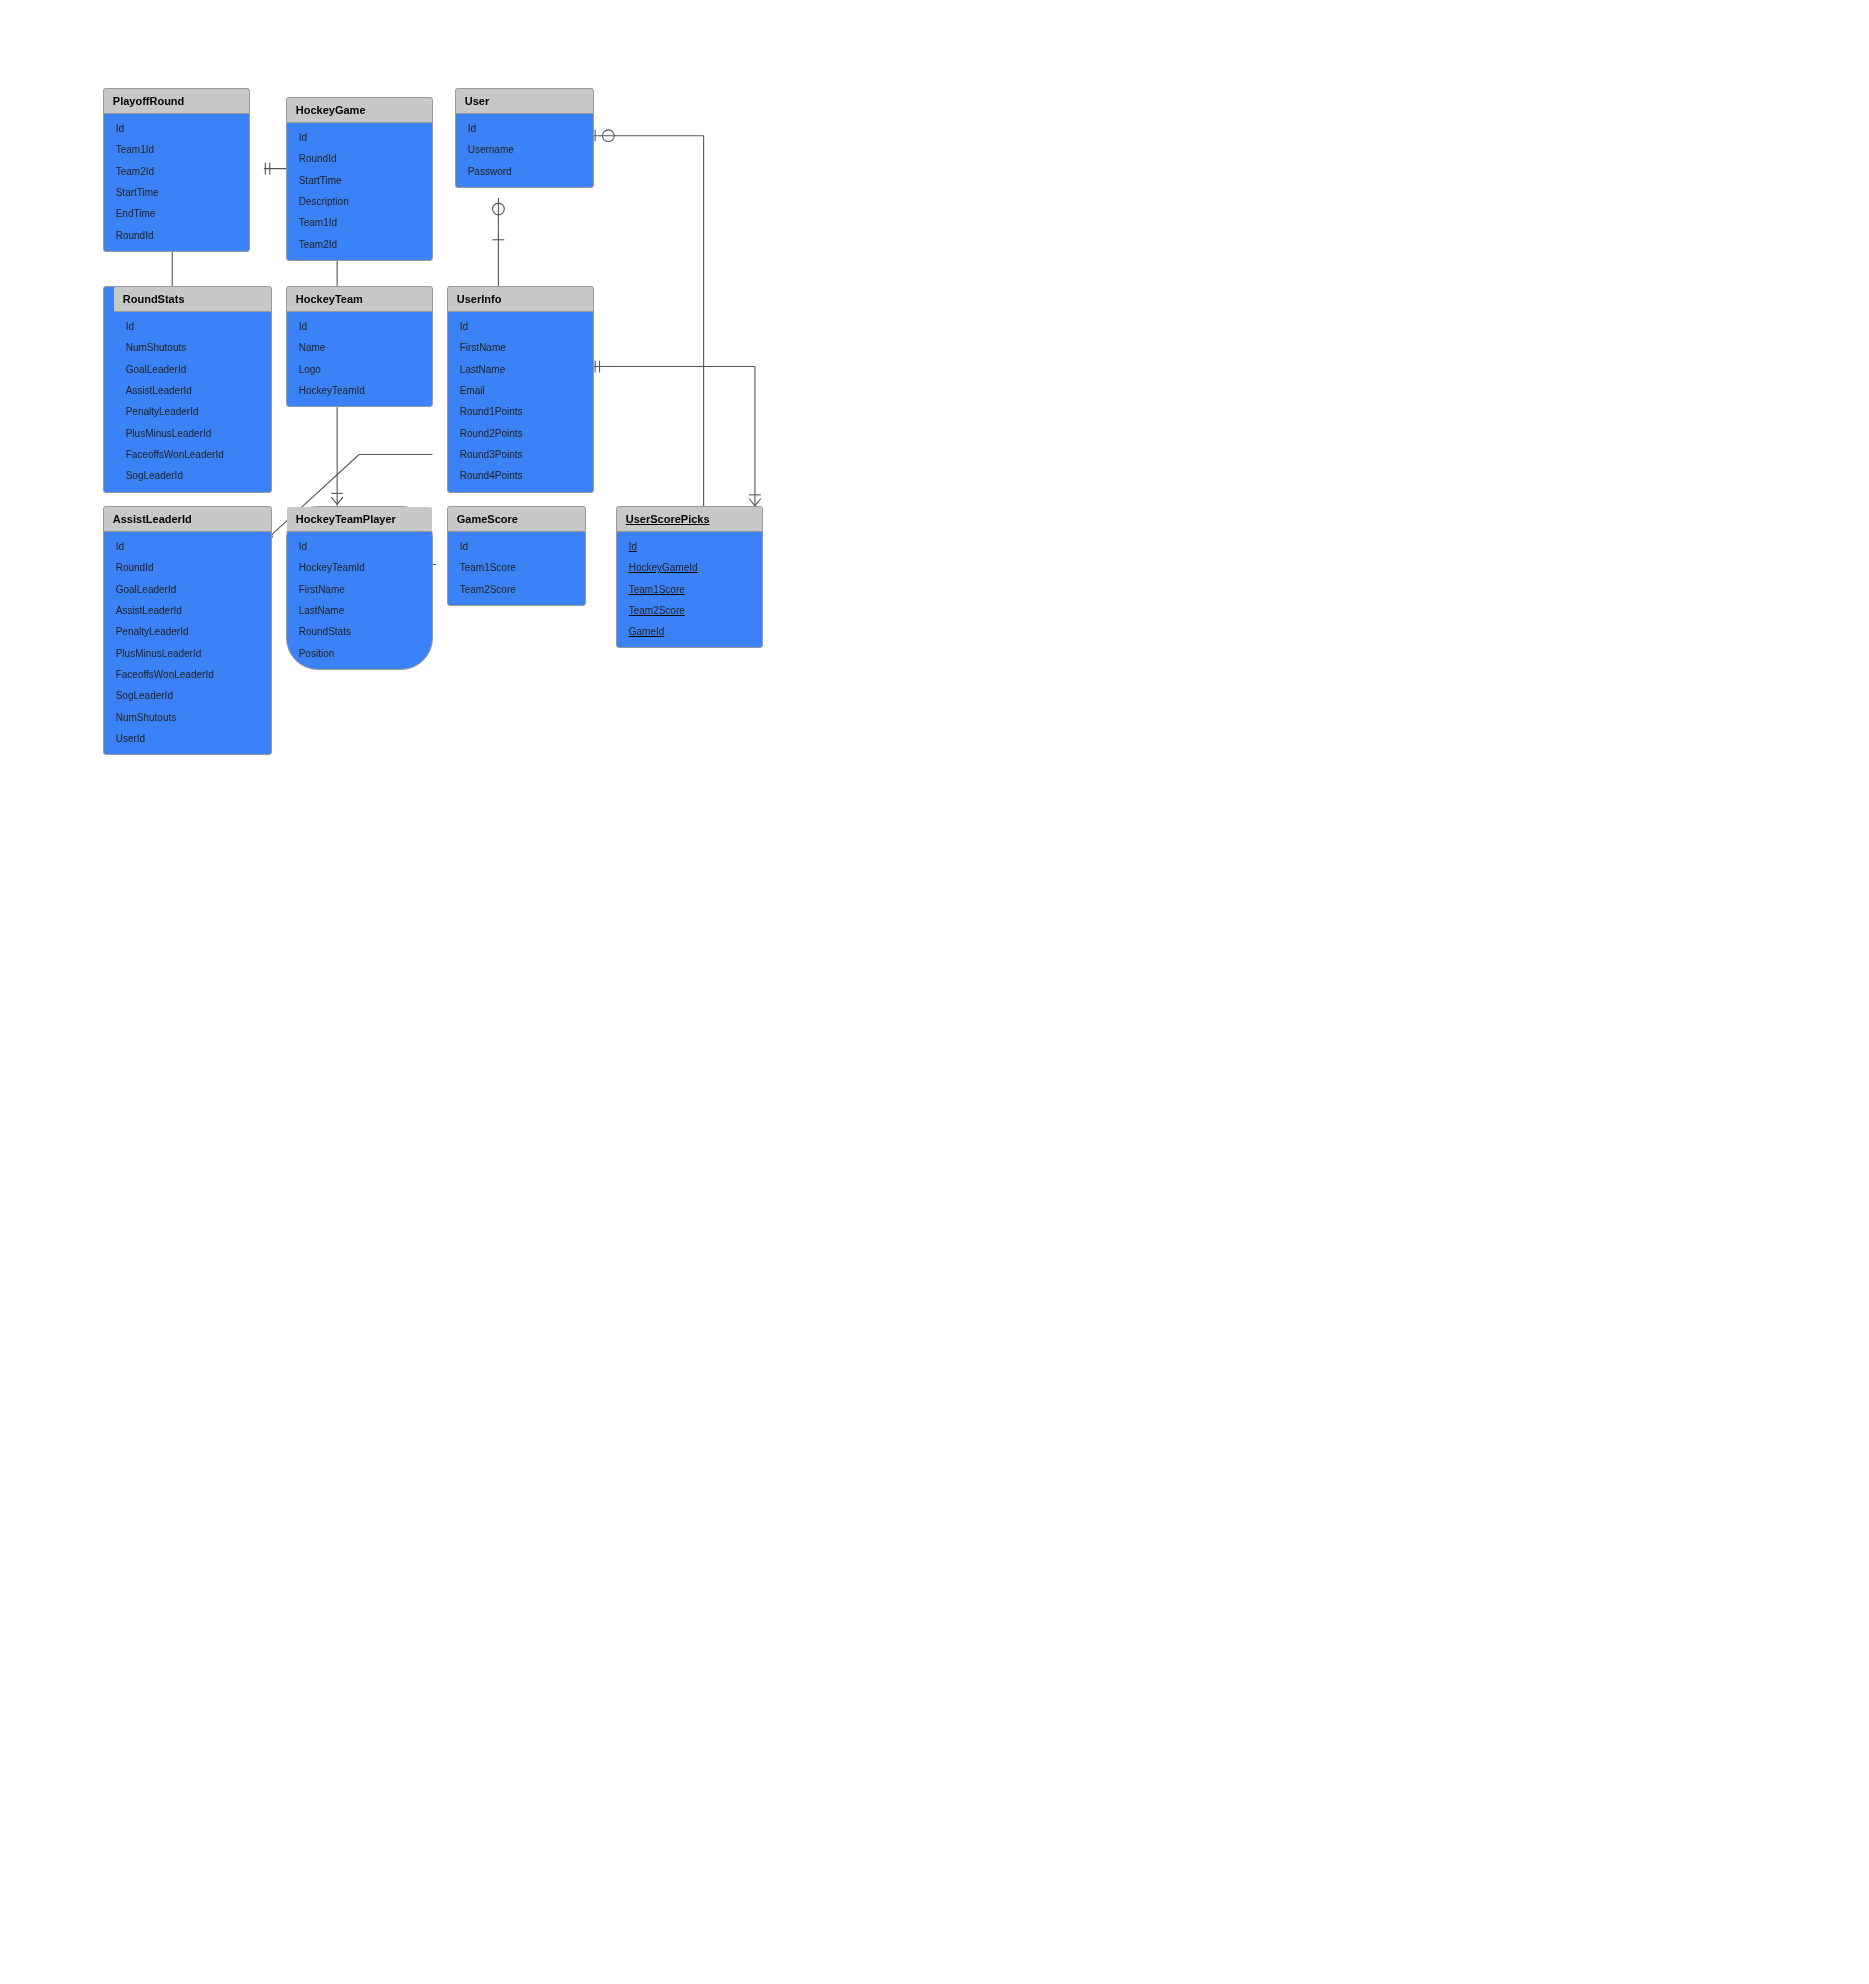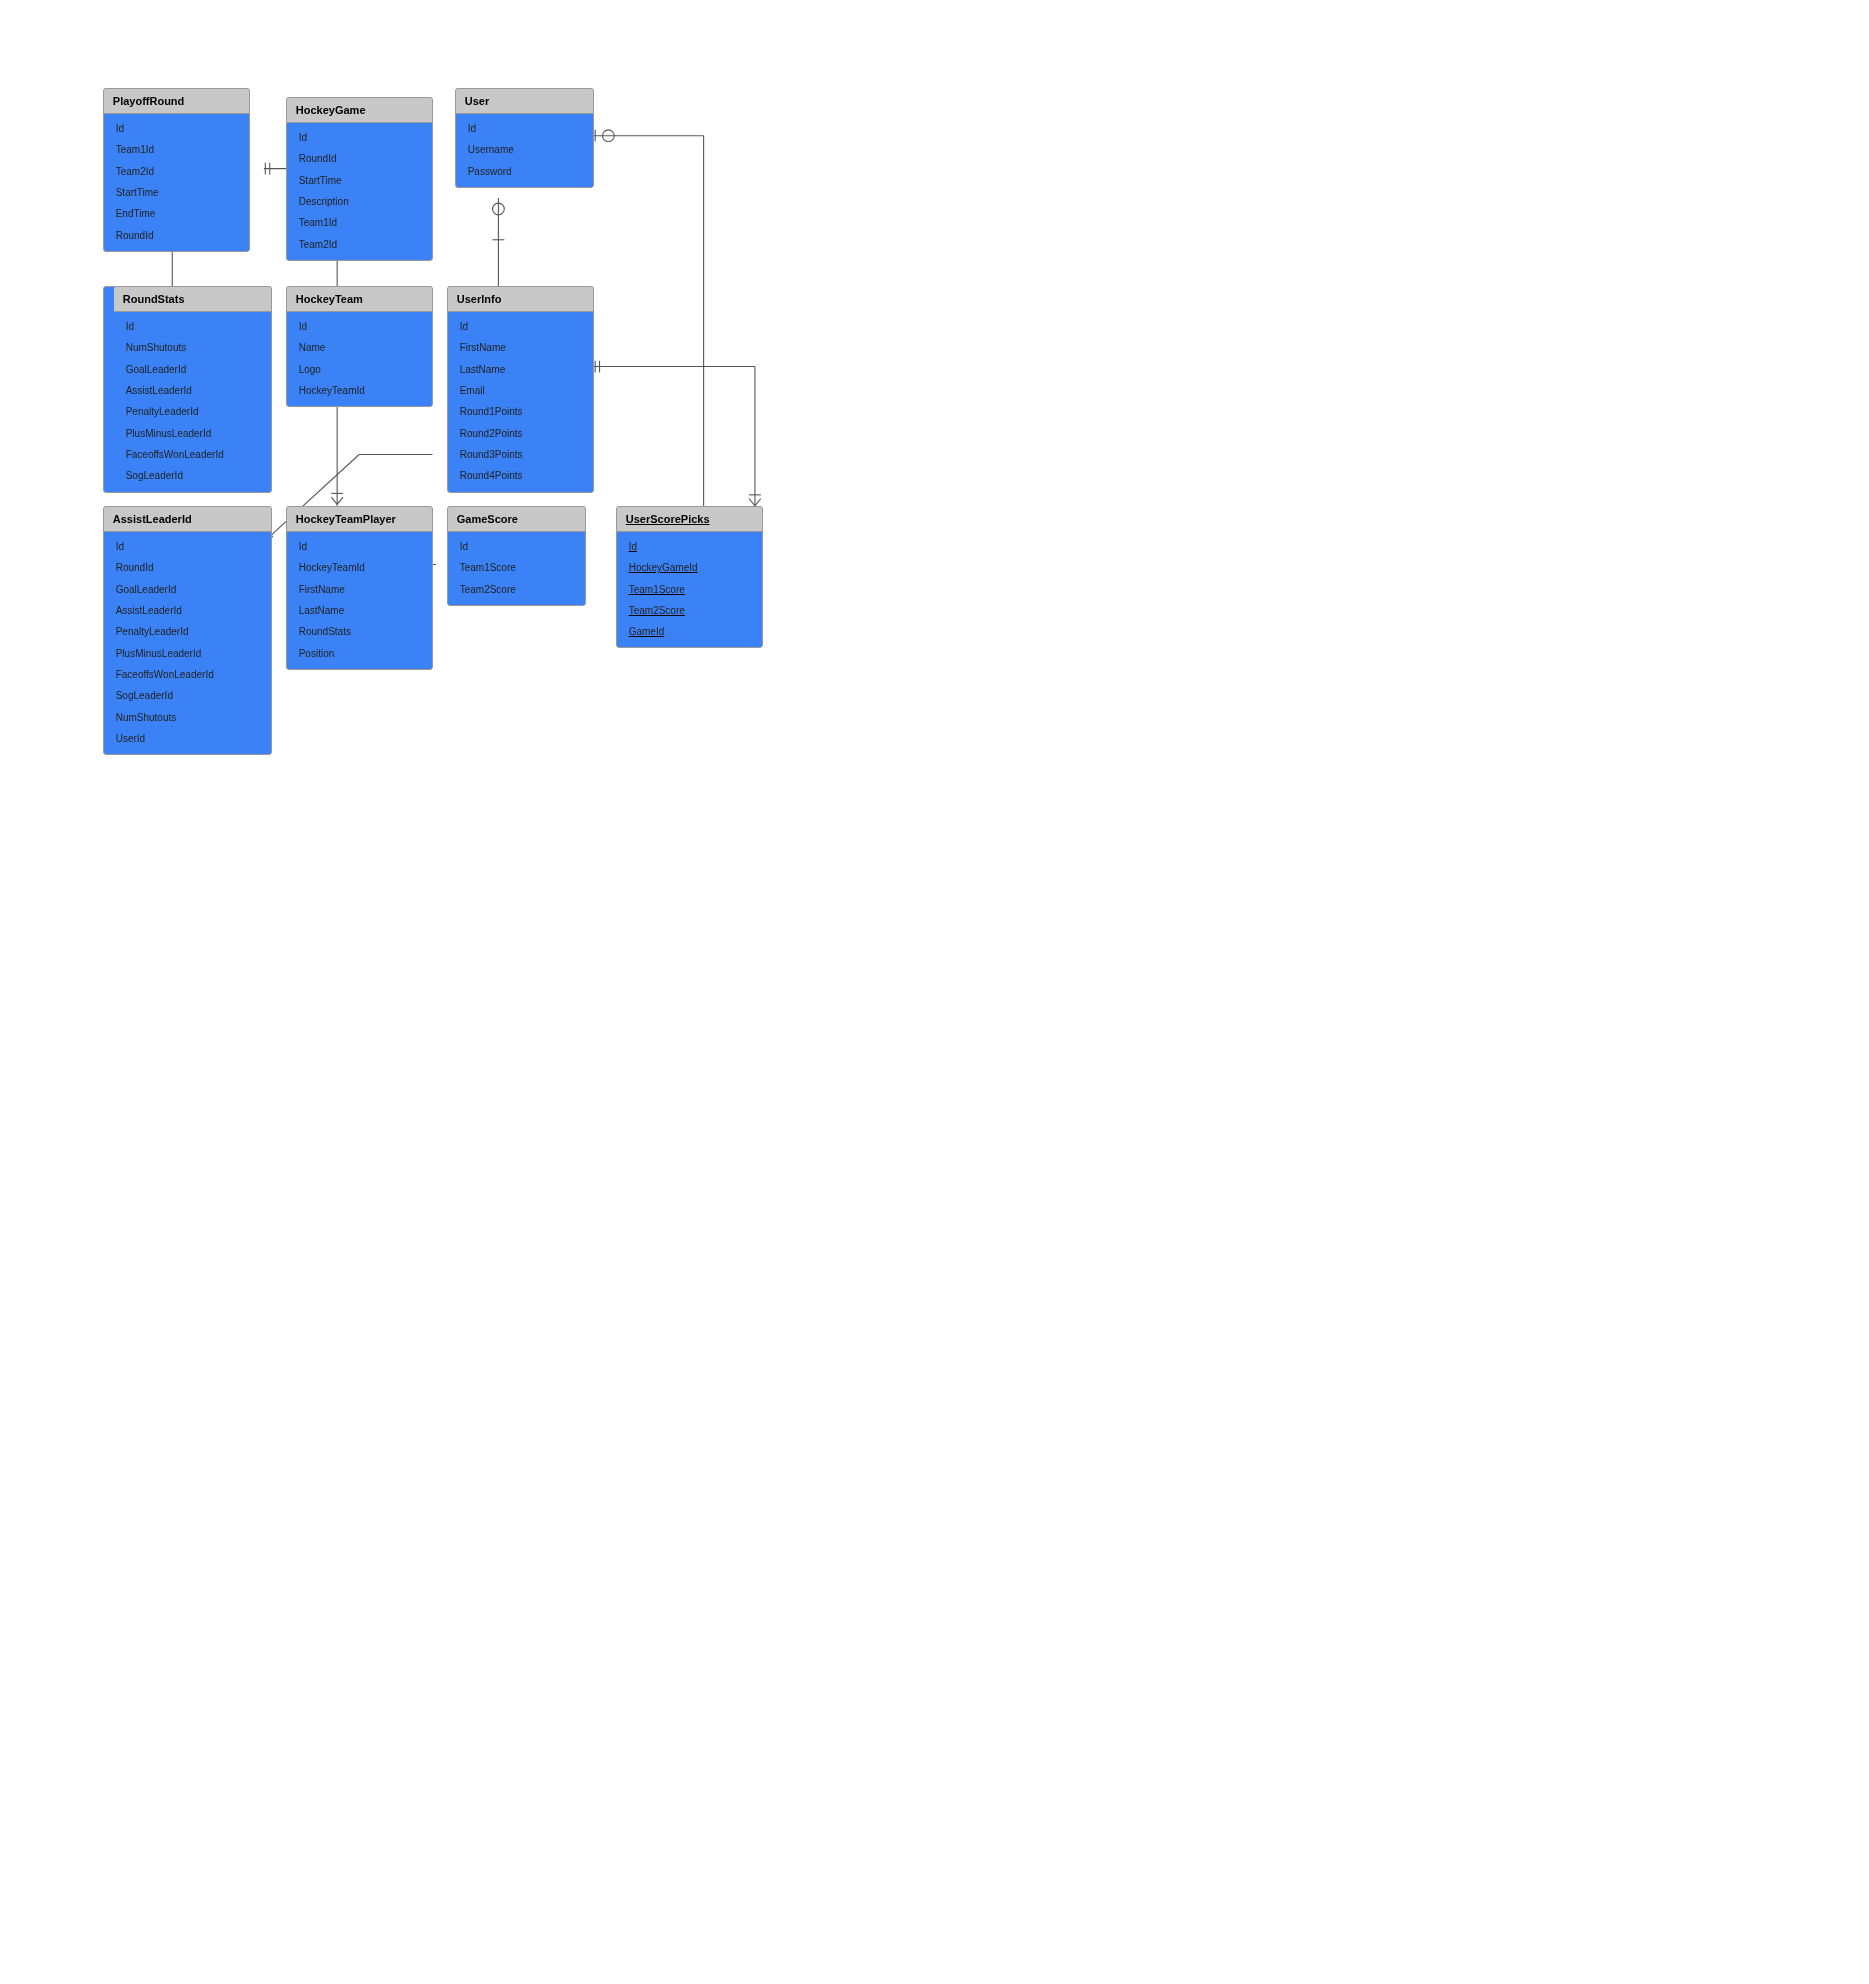--- a/index.html
+++ b/index.html
@@ -231,21 +231,21 @@
       <div class="entity-field">AssistLeaderId</div>
       <div class="entity-field">PenaltyLeaderId</div>
       <div class="entity-field">PlusMinusLeaderId</div>
       <div class="entity-field">FaceoffsWonLeaderId</div>
       <div class="entity-field">SogLeaderId</div>
       <div class="entity-field">NumShutouts</div>
       <div class="entity-field">UserId</div>
     </div>
   </div>
 
-  <div class="entity-table" style="left: 286px; top: 506px; min-width: 147px;">
+  <div class="entity-table" style="left: 286px; top: 506px; min-width: 147px; border-radius: 32px;">
     <div class="entity-header">HockeyTeamPlayer</div>
     <div class="entity-body">
       <div class="entity-field">Id</div>
       <div class="entity-field">HockeyTeamId</div>
       <div class="entity-field">FirstName</div>
       <div class="entity-field">LastName</div>
       <div class="entity-field">RoundStats</div>
       <div class="entity-field">Position</div>
     </div>
   </div>

